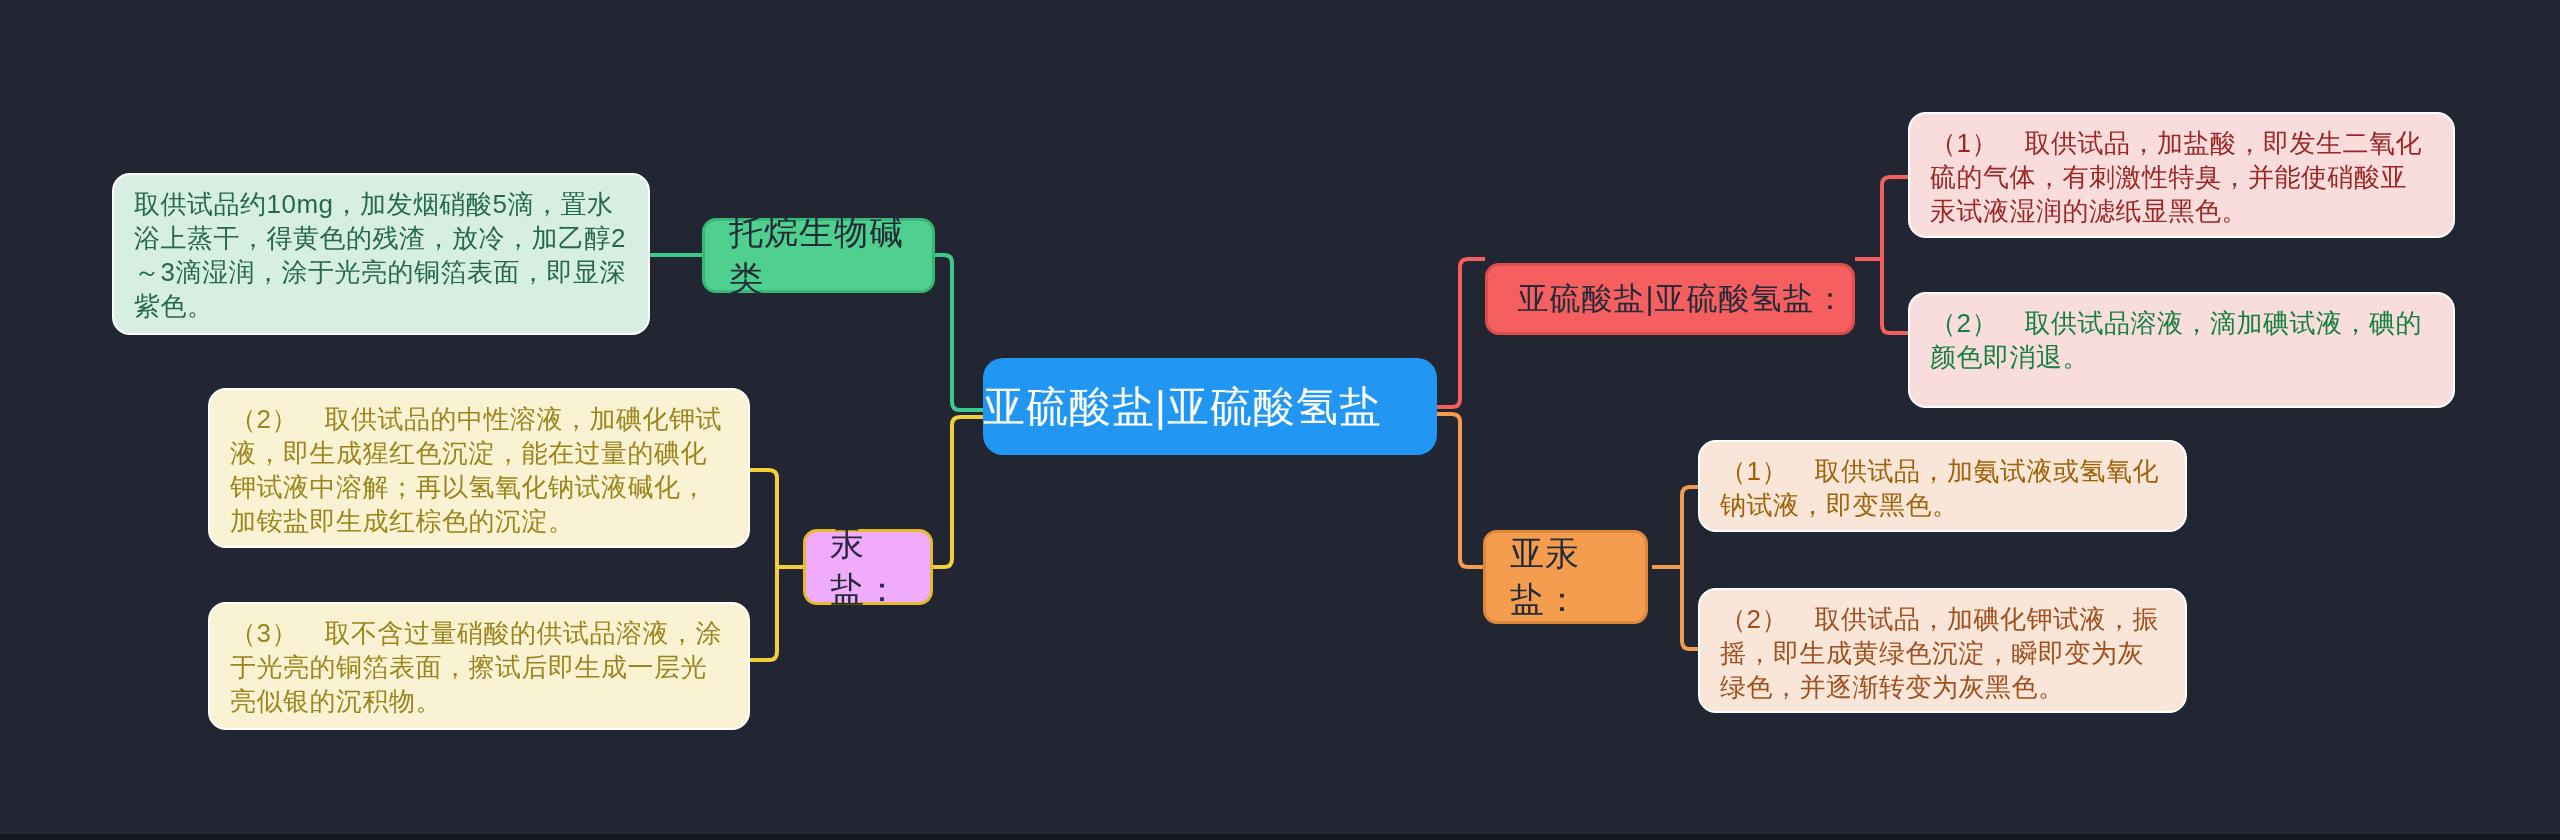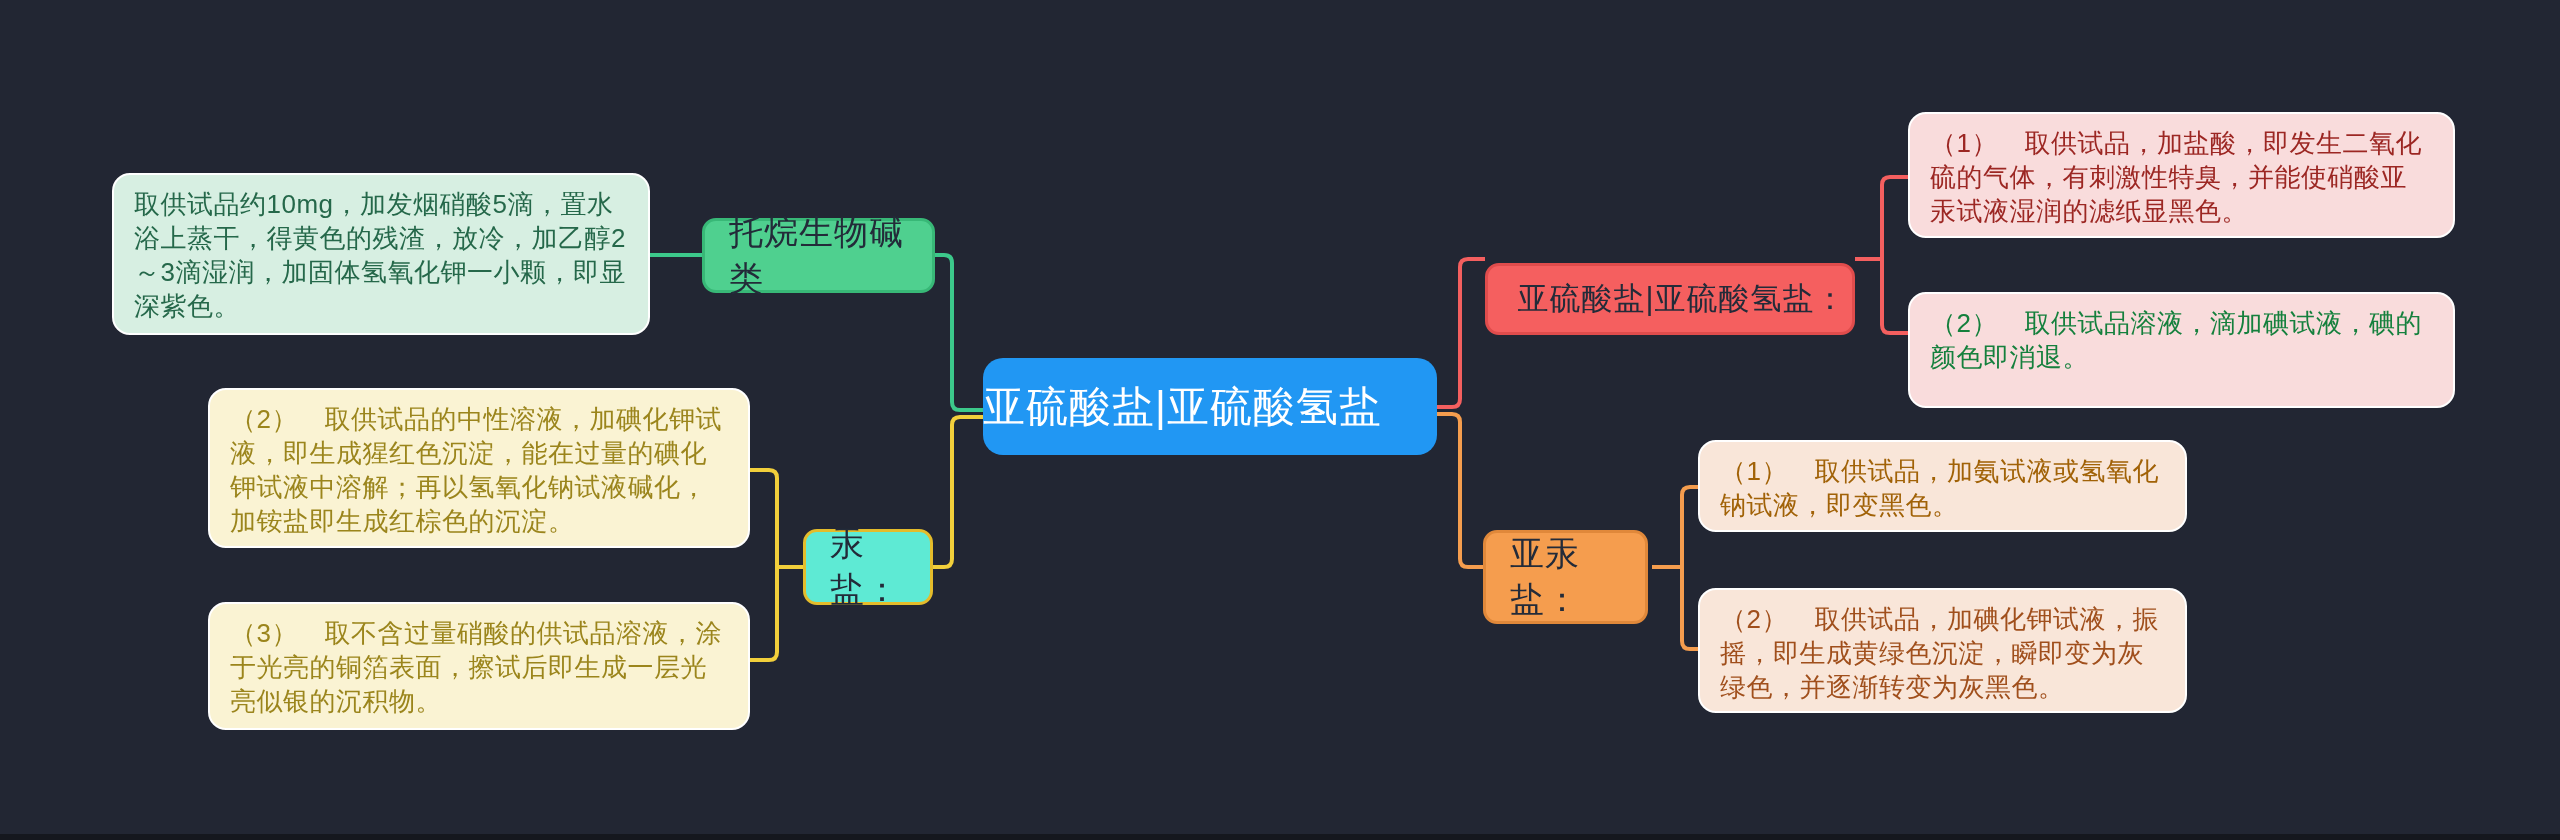--- a/index.html
+++ b/index.html
@@ -35,31 +35,31 @@
     <path d="M650,255 H702" stroke-width="4" stroke="#3cc98b"></path>
     <path d="M935,255 H944 Q952,255 952,263 V402 Q952,410 960,410 H983" stroke-width="4" stroke="#3cc98b"></path>
     <path d="M983,417 H960 Q952,417 952,425 V559 Q952,567 944,567 H933" stroke-width="4" stroke="#f2cf3b"></path>
     <path d="M750,470 H769 Q777,470 777,478 V652 Q777,660 769,660 H750 M777,567 H803" stroke-width="4" stroke="#f2cf3b"></path>
     <path d="M1437,407 H1452 Q1460,407 1460,399 V267 Q1460,259 1468,259 H1485" stroke-width="4" stroke="#f45f5f"></path>
     <path d="M1437,414 H1452 Q1460,414 1460,422 V559 Q1460,567 1468,567 H1483" stroke-width="4" stroke="#f59d4e"></path>
     <path d="M1908,177 H1890 Q1882,177 1882,185 V325 Q1882,333 1890,333 H1908 M1855,259 H1882" stroke-width="4" stroke="#f45f5f"></path>
     <path d="M1698,487 H1690 Q1682,487 1682,495 V641 Q1682,649 1690,649 H1698 M1652,567 H1682" stroke-width="4" stroke="#f59d4e"></path>
   </svg>
 
-  <div class="leaf" style="left: 112px; top: 173px; width: 538px; height: 162px; background-color: rgb(215, 239, 226); color: rgb(37, 104, 74);">取供试品约10mg，加发烟硝酸5滴，置水浴上蒸干，得黄色的残渣，放冷，加乙醇2～3滴湿润，加固体氢氧化钾一小颗，即显深紫色。</div>
+  <div class="leaf" style="left: 112px; top: 173px; width: 538px; height: 162px; background-color: rgb(215, 239, 226); color: rgb(37, 104, 74);">取供试品约10mg，加发烟硝酸5滴，置水浴上蒸干，得黄色的残渣，放冷，加乙醇2～3滴湿润，涂于光亮的铜箔表面，即显深紫色。</div>
 
   <div class="topic" style="left: 702px; top: 218px; width: 233px; height: 75px; border: 3px solid rgb(56, 184, 119); background-color: rgb(79, 208, 143); color: rgb(35, 43, 57);">
     <span>托烷生物碱类</span>
   </div>
 
   <div class="leaf" style="left: 208px; top: 388px; width: 542px; height: 160px; background-color: rgb(250, 243, 211); color: rgb(155, 133, 28);">（2）　取供试品的中性溶液，加碘化钾试液，即生成猩红色沉淀，能在过量的碘化钾试液中溶解；再以氢氧化钠试液碱化，加铵盐即生成红棕色的沉淀。</div>
 
   <div class="leaf" style="left: 208px; top: 602px; width: 542px; height: 128px; background-color: rgb(250, 243, 211); color: rgb(155, 133, 28);">（3）　取不含过量硝酸的供试品溶液，涂于光亮的铜箔表面，擦试后即生成一层光亮似银的沉积物。</div>
 
-  <div class="topic" style="left: 803px; top: 529px; width: 130px; height: 76px; border: 3px solid rgb(228, 188, 43); background-color: #5eead4; color: rgb(35, 43, 57);">
+  <div class="topic" style="left: 803px; top: 529px; width: 130px; height: 76px; border: 3px solid rgb(228, 188, 43); background-color: #f0abfc; color: rgb(35, 43, 57);">
     <span>汞盐：</span>
   </div>
 
   <div class="root" style="left: 983px; top: 358px; width: 454px; height: 97px; background-color: rgb(33, 151, 243); color: rgb(255, 255, 255);">
     <span>亚硫酸盐|亚硫酸氢盐</span>
   </div>
 
   <div class="topic" style="left: 1485px; top: 223px; width: 370px; height: 72px; border: 3px solid rgb(224, 76, 76); font-size: 31px; background-color: rgb(245, 95, 95); color: rgb(35, 43, 57); margin-top: 40px;">
     <span>亚硫酸盐|亚硫酸氢盐：</span>
   </div>

